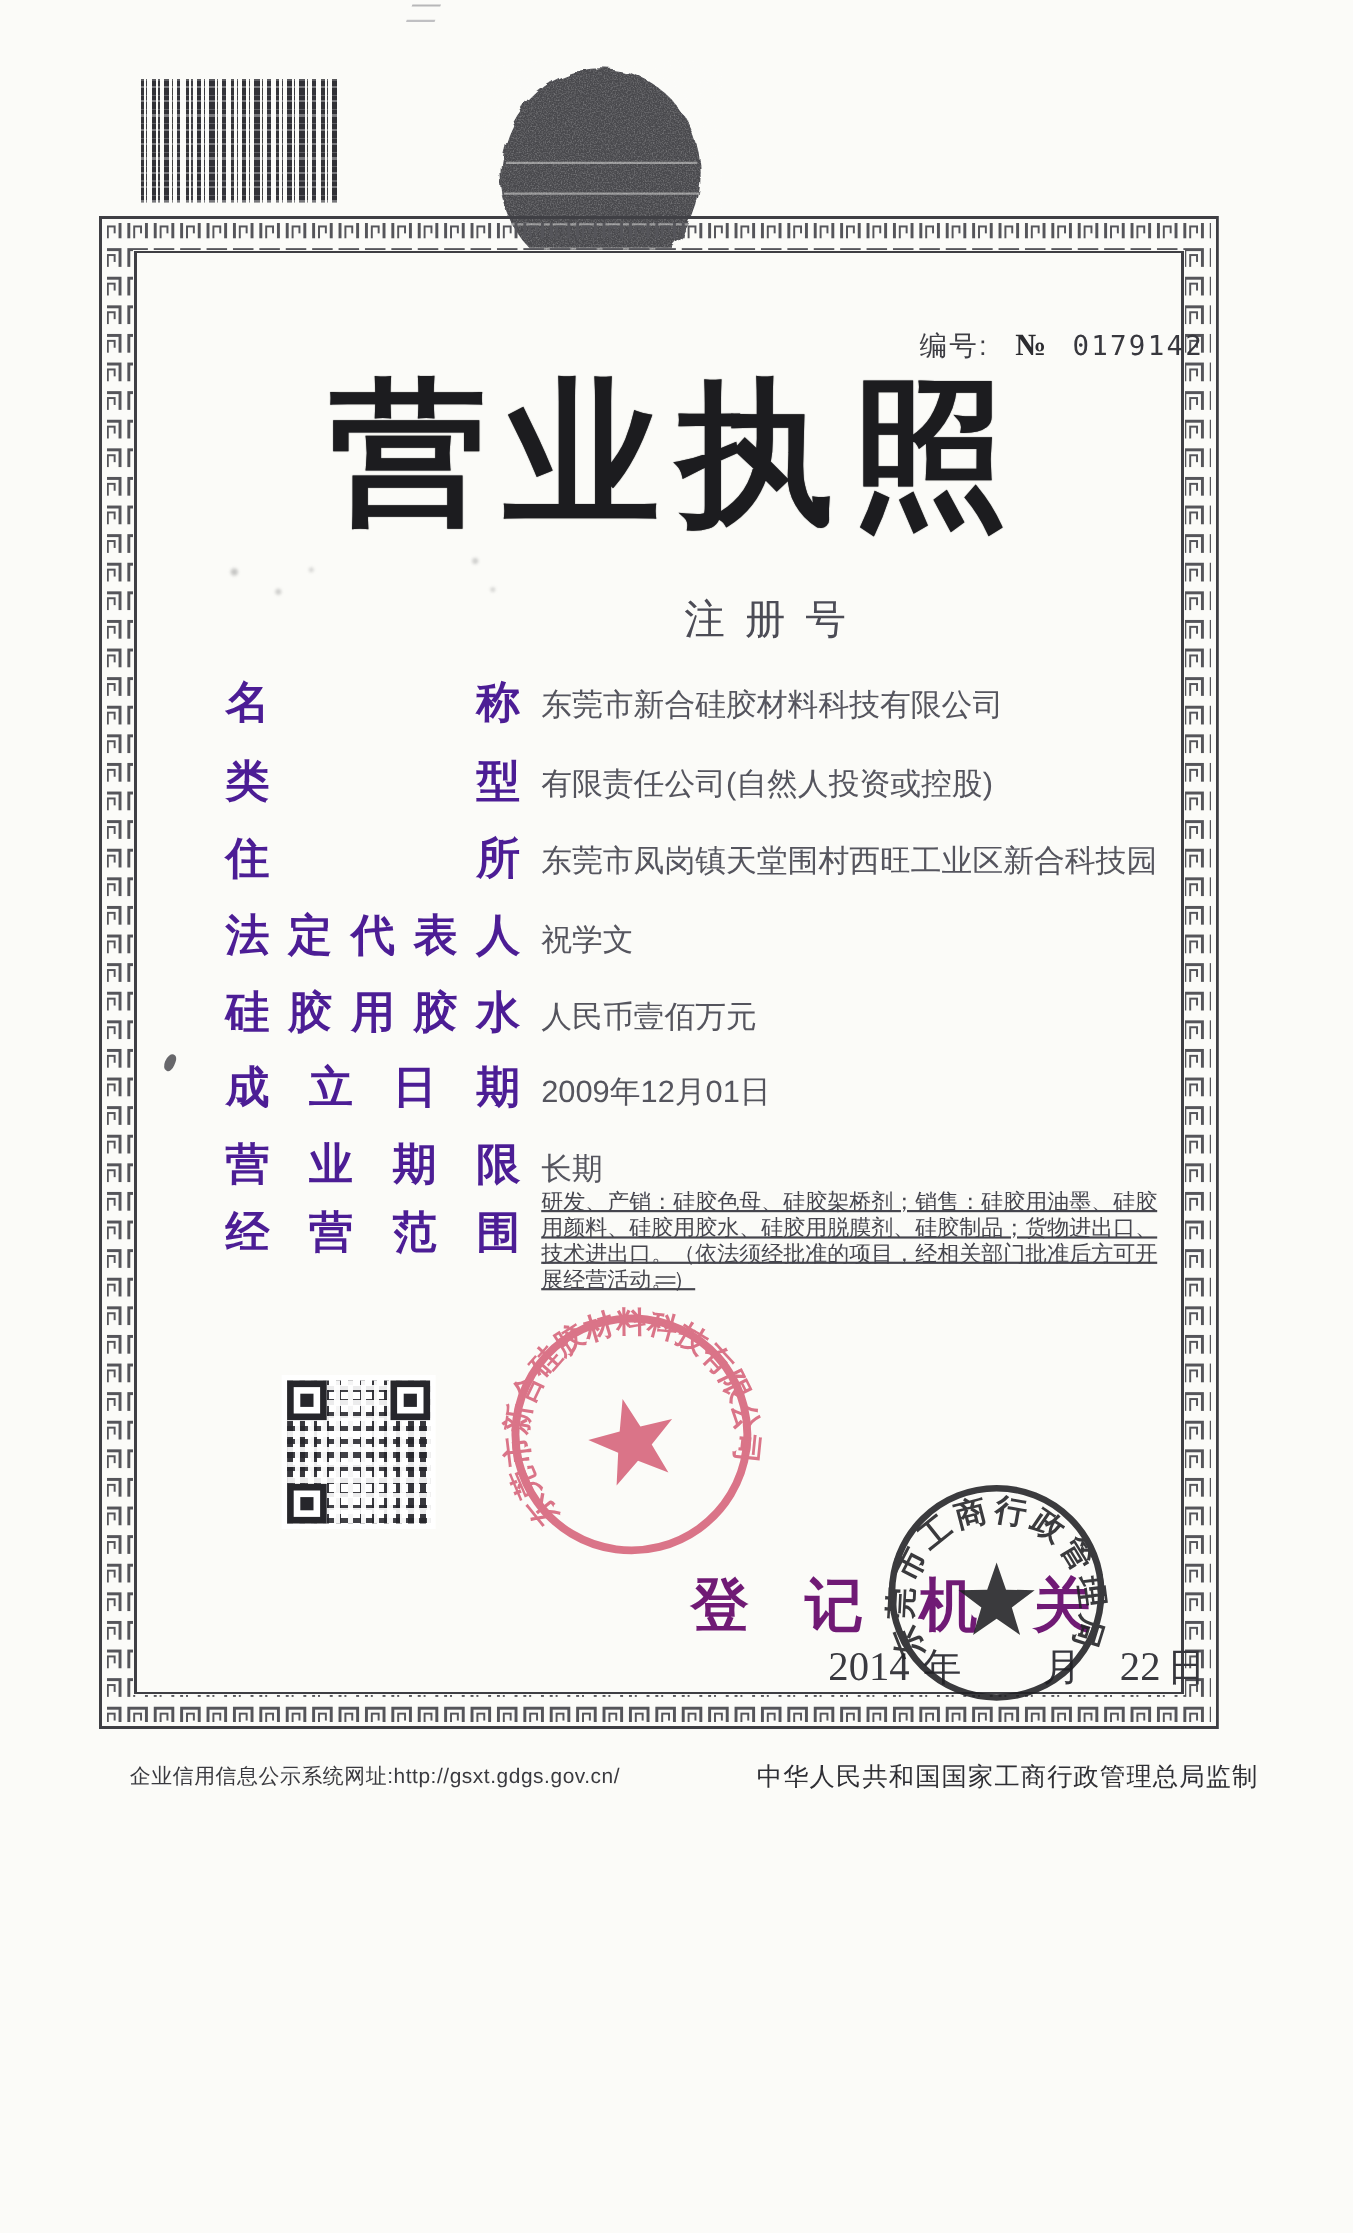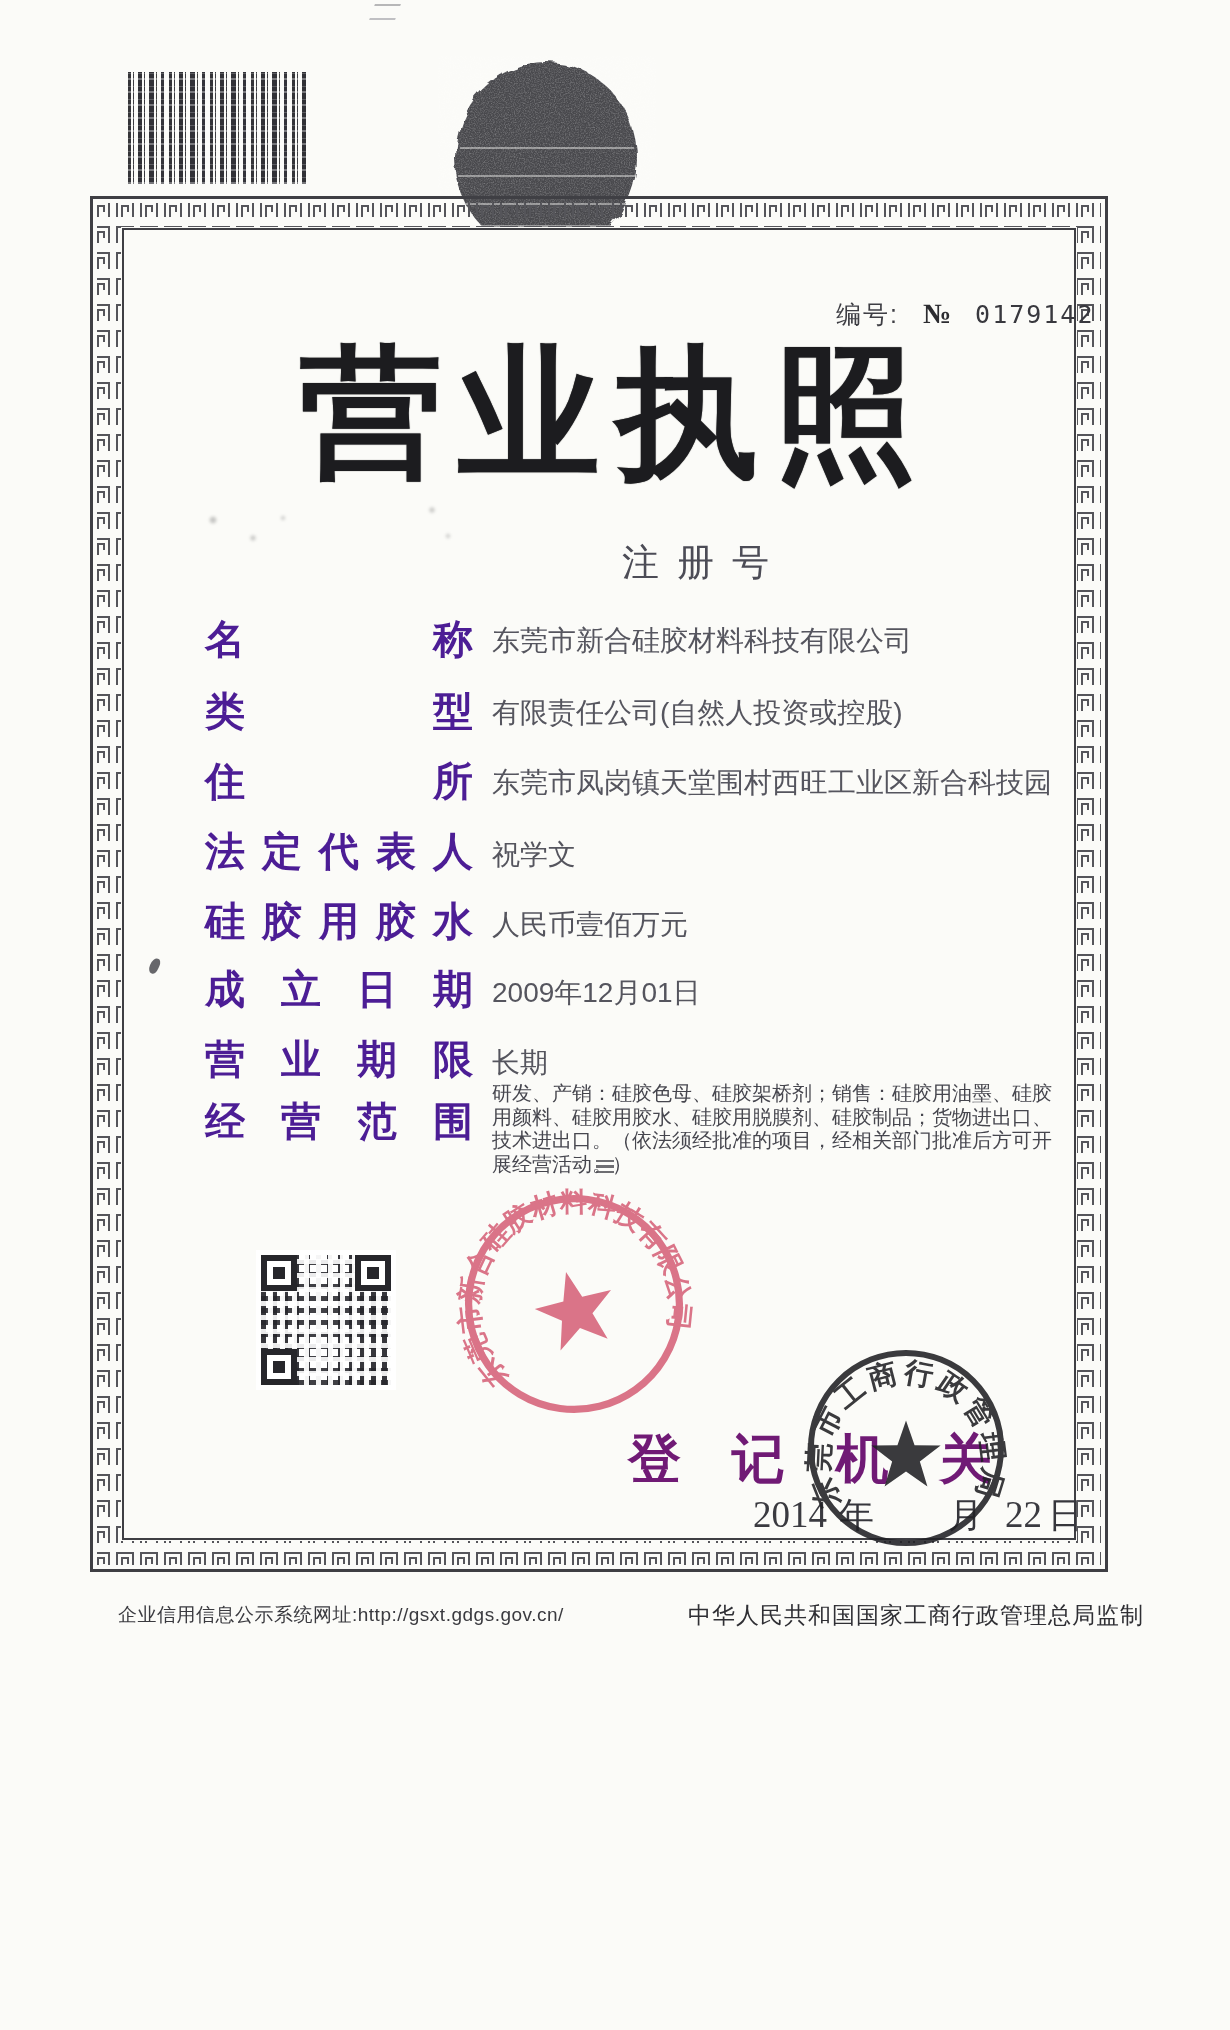--- a/index.html
+++ b/index.html
@@ -46,21 +46,21 @@
   .regno .val{font-family:"Liberation Serif",serif;font-size:38px;color:#4f4f58;letter-spacing:2px;}
   
   .cert-label{
     position:absolute;left:205px;width:268px;
     font-size:40px;line-height:46px;font-weight:600;color:#4c1d95;
     text-align:justify;text-align-last:justify;text-justify:inter-character;
   }
   .cert-value{position:absolute;left:492px;font-size:28px;line-height:34px;color:#55555e;white-space:nowrap;}
   .scope-value{
     position:absolute;left:492px;top:1082px;width:578px;
-    font-size:20px;line-height:23.5px;color:#46464e;white-space:normal;
+    font-size:20px;line-height:23.5px;color:#46464e;white-space:normal;text-decoration:underline;
   }
   
   .qr{position:absolute;left:256px;top:1250px;width:140px;height:140px;background:#fff;}
   .qr .mods{
     position:absolute;inset:5px;
     background:
       repeating-linear-gradient(90deg, transparent 0 7px, rgba(255,255,255,.95) 7px 12px),
       repeating-linear-gradient(0deg, transparent 0 9px, rgba(255,255,255,.9) 9px 14px),
       repeating-linear-gradient(90deg, rgba(38,38,44,.92) 0 5px, transparent 5px 11px),
       repeating-linear-gradient(0deg, rgba(38,38,44,.88) 0 5px, transparent 5px 12px),
@@ -70,21 +70,21 @@
   .finder::after{content:"";position:absolute;inset:6px;background:#26262b;}
   .f-tl{left:5px;top:5px;} .f-tr{right:5px;top:5px;} .f-bl{left:5px;bottom:5px;}
   
   .company-seal{position:absolute;left:450px;top:1180px;width:248px;height:248px;transform:rotate(-14deg);}
   .registry-seal{position:absolute;left:802px;top:1344px;width:208px;height:208px;}
   
   .registrar{position:absolute;left:628px;top:1424px;font-size:53px;letter-spacing:18px;font-weight:600;color:#701a75;white-space:nowrap;}
   .dateline{position:absolute;left:753px;top:1492px;display:flex;align-items:baseline;font-size:35px;color:#36363c;white-space:nowrap;}
   .dateline .num{font-family:"Liberation Serif",serif;font-size:37px;color:#3a3a40;}
   .dateline .u-y{margin-left:12px;} .dateline .u-m{margin-left:74px;}
-  .dateline .d-d{margin-left:22px;} .dateline .u-d{margin-left:6px;}
+  .dateline .d-d{margin-left:35px;} .dateline .u-d{margin-left:6px;}
   
   .footer-left{position:absolute;left:118px;top:1602px;font-size:19px;letter-spacing:.5px;color:#3a3a3f;}
   .footer-right{position:absolute;left:688px;top:1600px;font-size:23px;letter-spacing:1px;font-weight:500;color:#2f2f34;}
   
   .artifact{position:absolute;pointer-events:none;}
   .a1{left:372px;top:4px;width:26px;height:12px;border-top:2px solid #8a8a8f;border-bottom:2px solid #9a9aa0;transform:skewX(-20deg);opacity:.6;}
   .a2{left:198px;top:500px;width:95px;height:58px;filter:blur(1.5px);opacity:.4;
       background:radial-gradient(circle 6px at 15px 20px,#777 40%,transparent 70%),
                  radial-gradient(circle 5px at 55px 38px,#888 40%,transparent 70%),
                  radial-gradient(circle 4px at 85px 18px,#999 40%,transparent 70%);}

